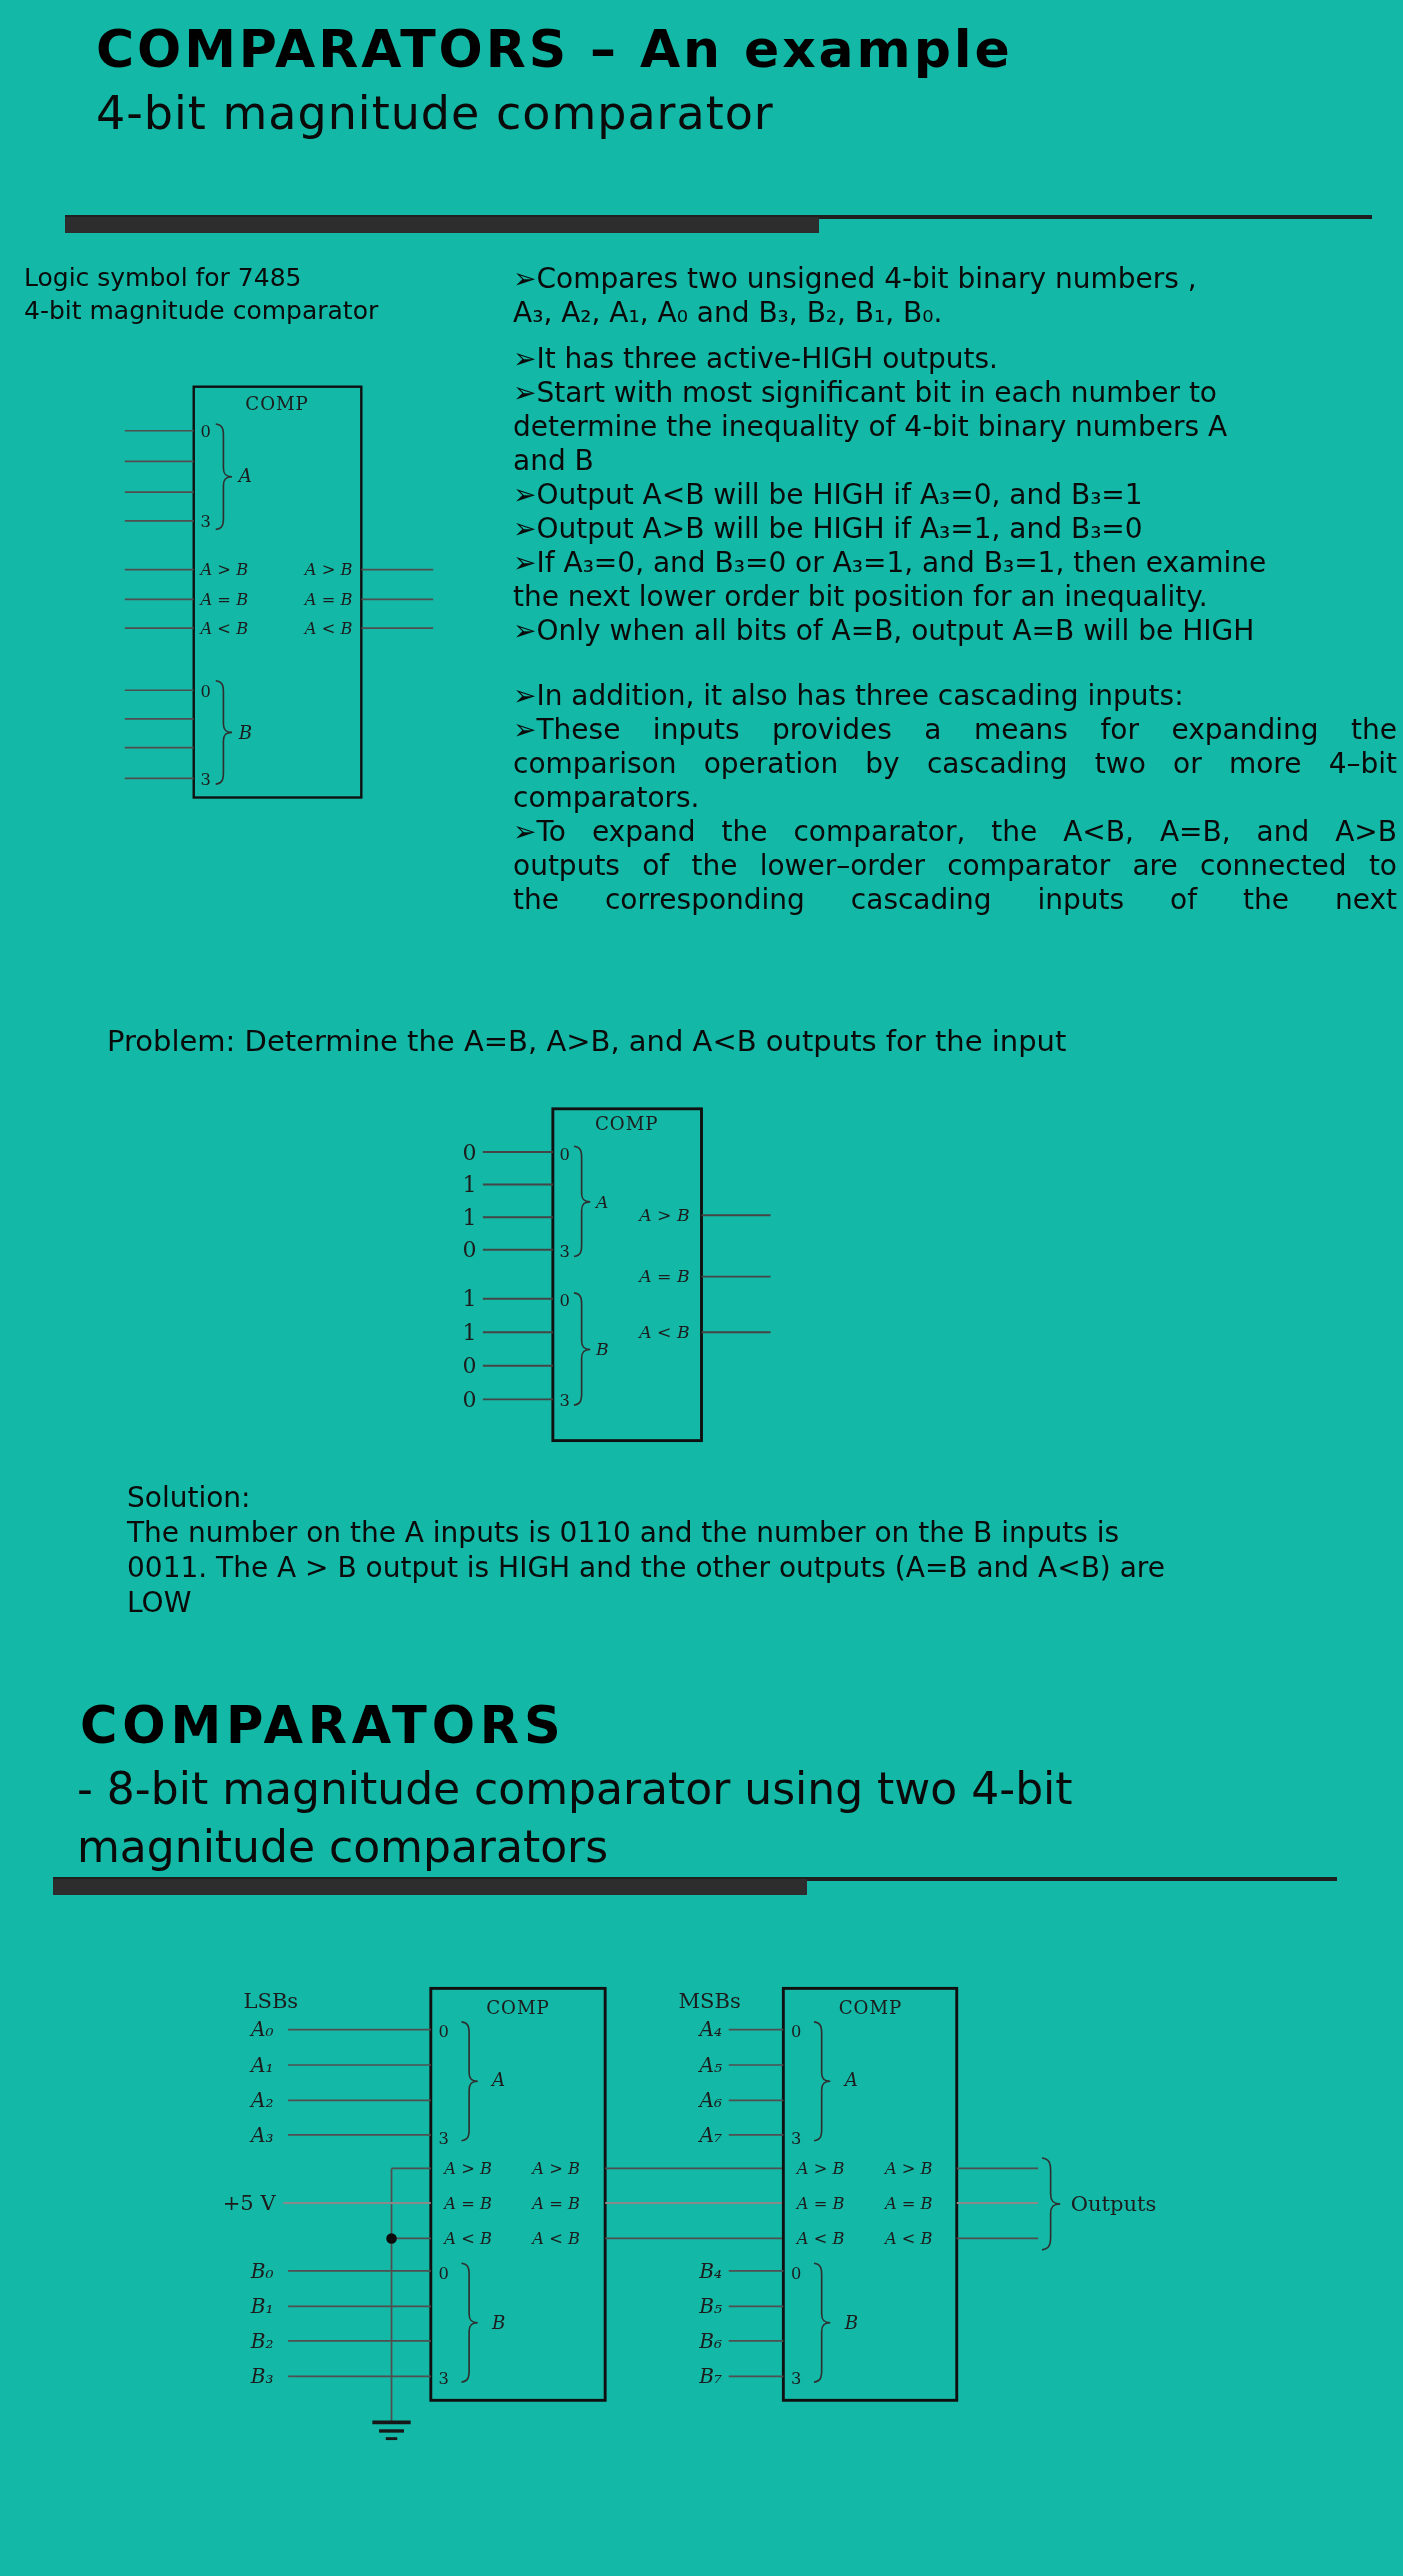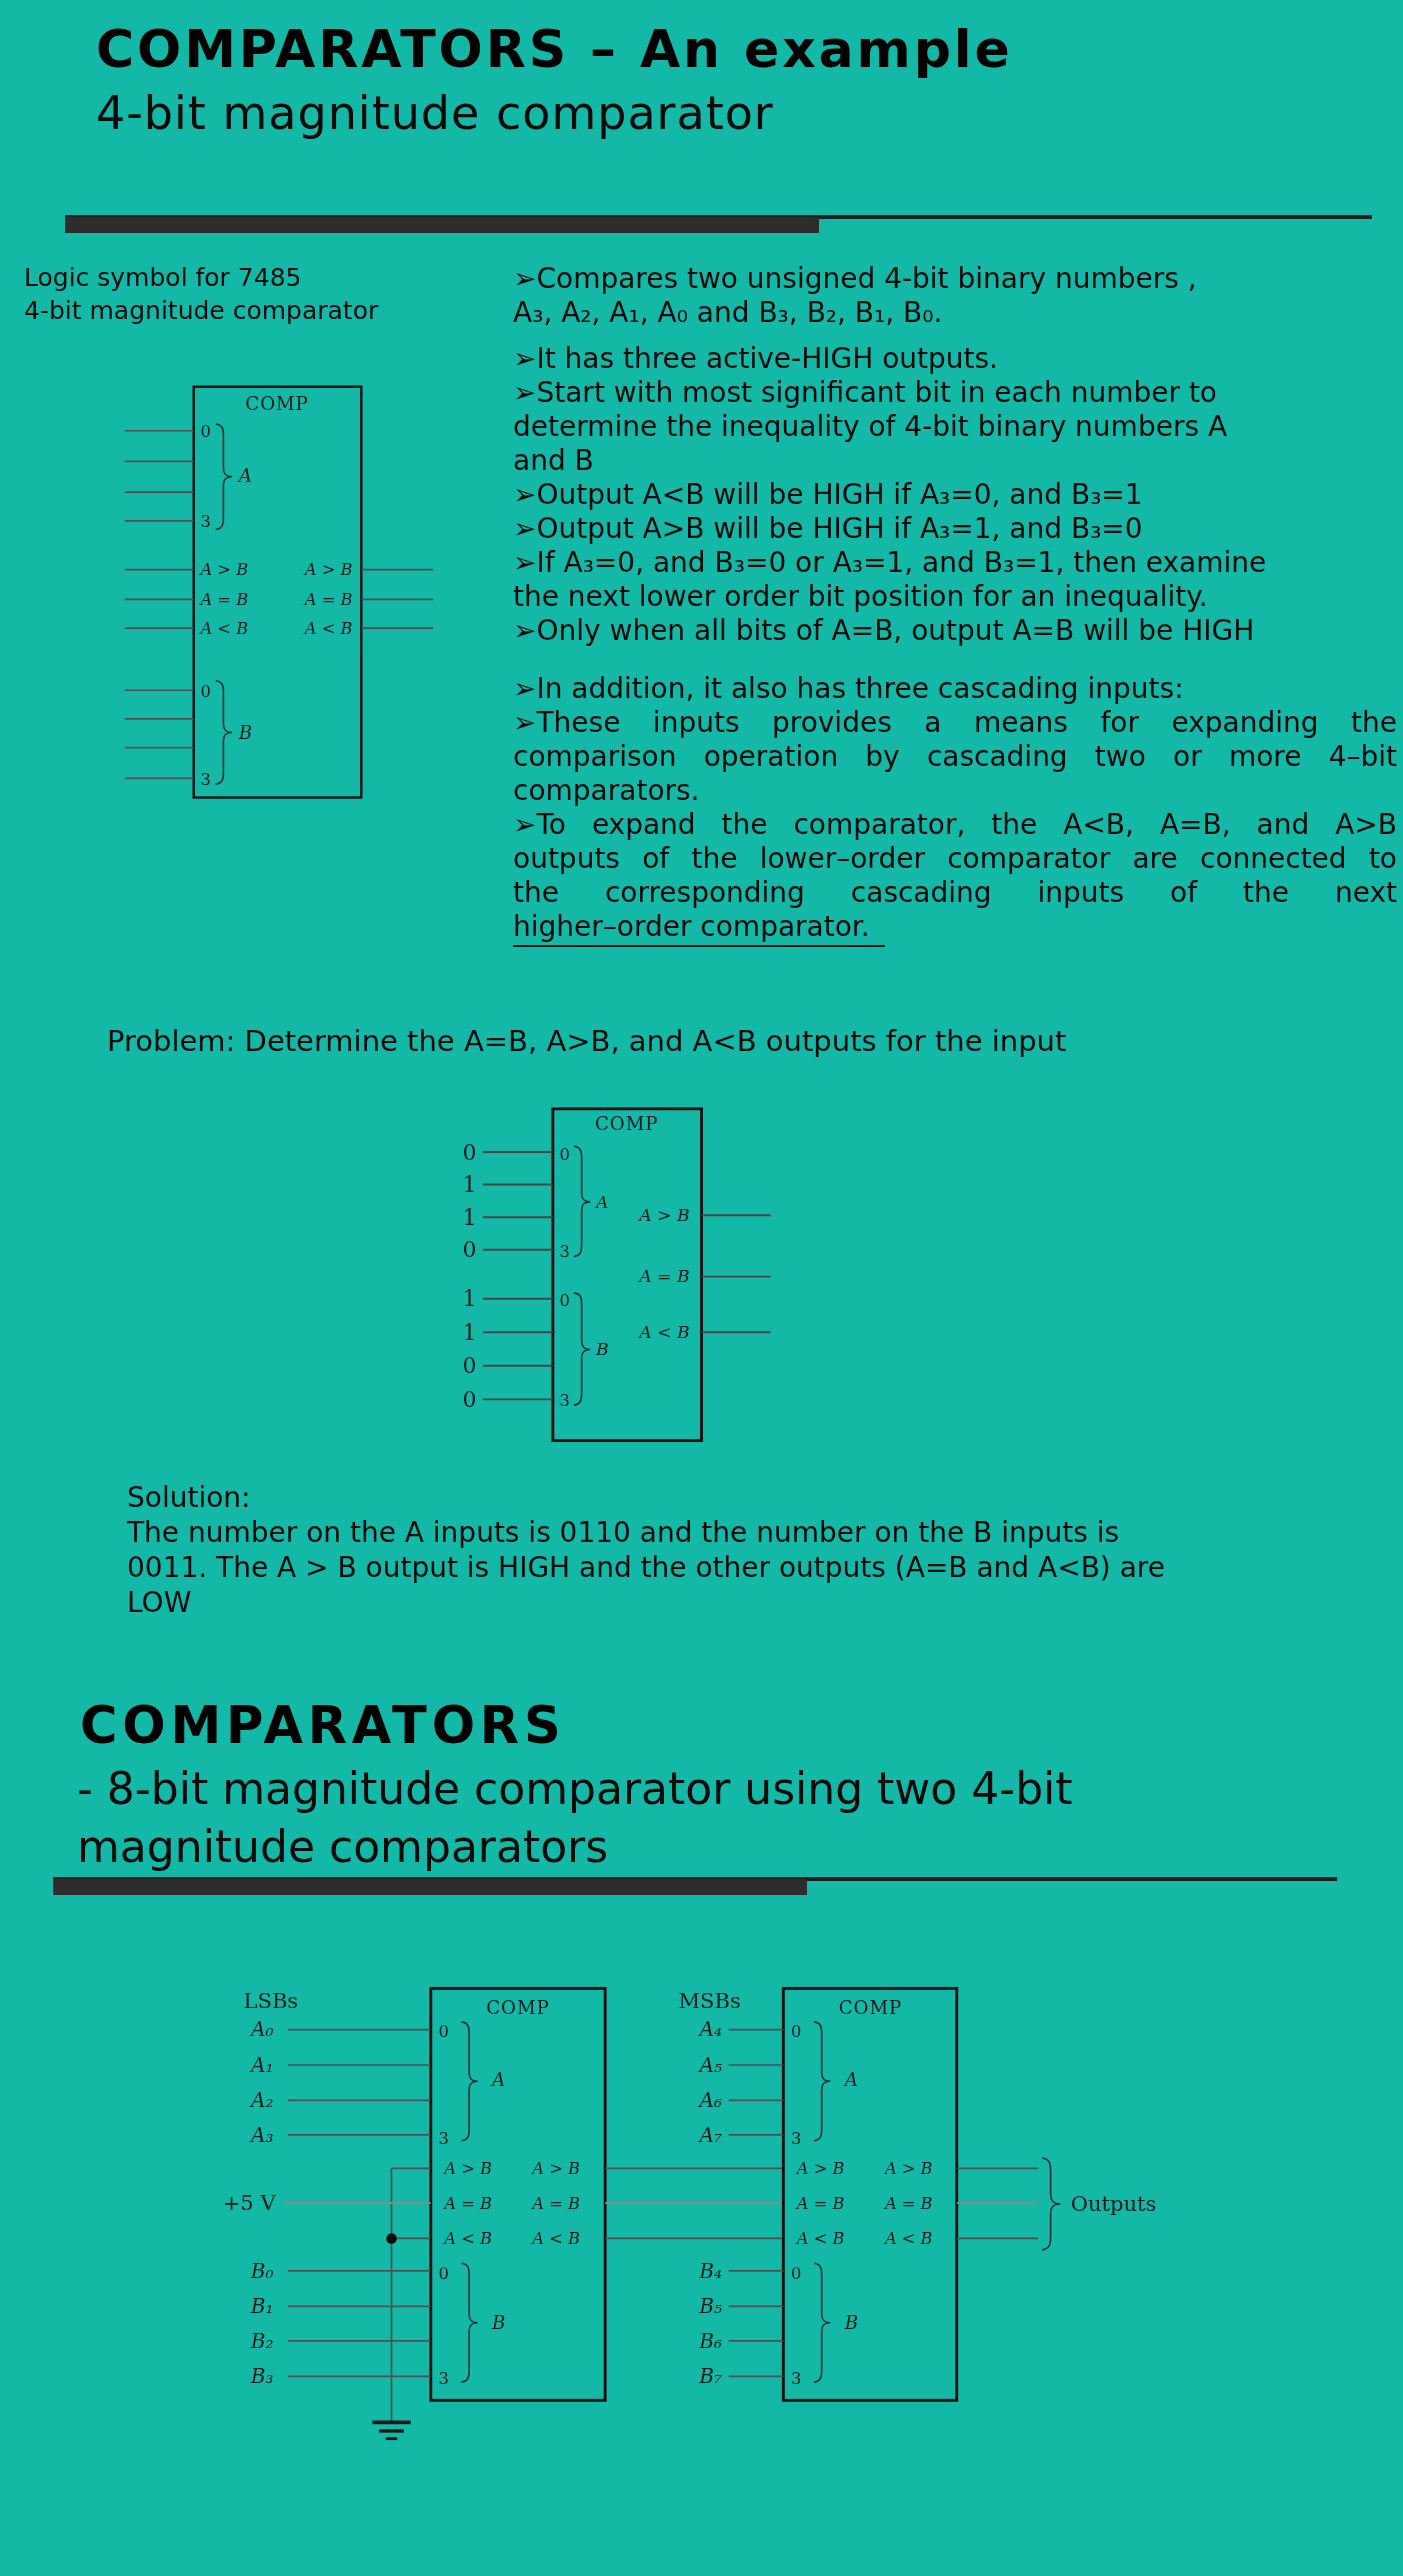--- a/index.html
+++ b/index.html
@@ -11,21 +11,21 @@
   .t-sub{left:96px;top:86px;font-size:46px;font-weight:400;letter-spacing:1px;color:#0a0a0a;}
   
   .divline{height:3.8px;background:#1f1f1f;}
   .divbar{height:16.3px;background:#2d2d2d;}
   
   .caption{left:24px;top:261px;width:431px;text-align:left;font-size:25px;line-height:33px;color:#0a0a0a;}
   
   .bullets{left:513px;top:262px;width:884px;font-size:28px;line-height:34px;color:#0a0a0a;}
   .bline{min-height:34px;}
   .gap12{margin-top:11.5px;}
-  .gap14{margin-top:24px;}
+  .gap14{margin-top:31px;}
   .jl{text-align:justify;text-align-last:justify;}
   .ul{border-bottom:2.9px solid #151515;padding-bottom:2.9px;padding-right:15.3px;}
   
   .problem{left:107px;top:1022px;font-size:29px;line-height:39px;color:#0a0a0a;}
   .solution{left:127px;top:1480px;font-size:28px;line-height:35px;color:#0a0a0a;}
   
   .t2-title{left:80px;top:1696px;font-size:51px;font-weight:bold;letter-spacing:4.8px;color:#000;}
   .t2-sub{left:77px;top:1760px;font-size:44px;line-height:58px;font-weight:400;color:#0a0a0a;}
   
   svg{position:absolute;overflow:visible;}
@@ -118,21 +118,20 @@
     <div class="bline">the next lower order bit position for an  inequality.</div>
     <div class="bline">➢Only when all bits of A=B, output A=B will be HIGH</div>
 
     <div class="bline gap14">➢In addition, it also has three cascading inputs:</div>
     <div class="bline jl">➢These inputs provides a means for expanding the</div>
     <div class="bline jl">comparison operation by cascading two or more 4–bit</div>
     <div class="bline">comparators.</div>
     <div class="bline jl">➢To expand the comparator, the A&lt;B, A=B, and A&gt;B</div>
     <div class="bline jl">outputs of the lower–order comparator are connected to</div>
     <div class="bline jl">the corresponding cascading inputs of the next</div>
-    <div class="bline"><span class="ul">higher–order comparator.</span></div>
   </div>
 
   <div class="abs problem">
     <div>Problem: Determine the A=B, A&gt;B, and A&lt;B outputs for the input</div>
   </div>
 
   <svg style="left:433px;top:1102px;" width="350" height="355" viewBox="0 0 365 370">
     <g>
       <rect class="box" x="125" y="7" width="155" height="346" stroke-width="3"></rect>
     </g>

